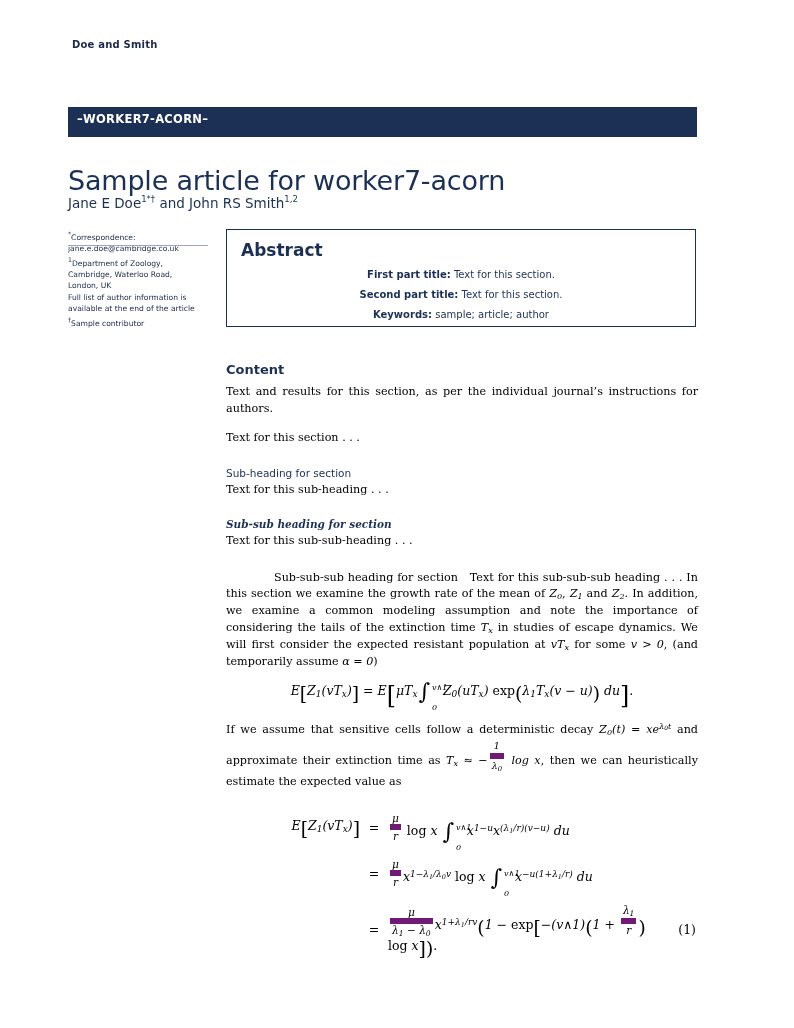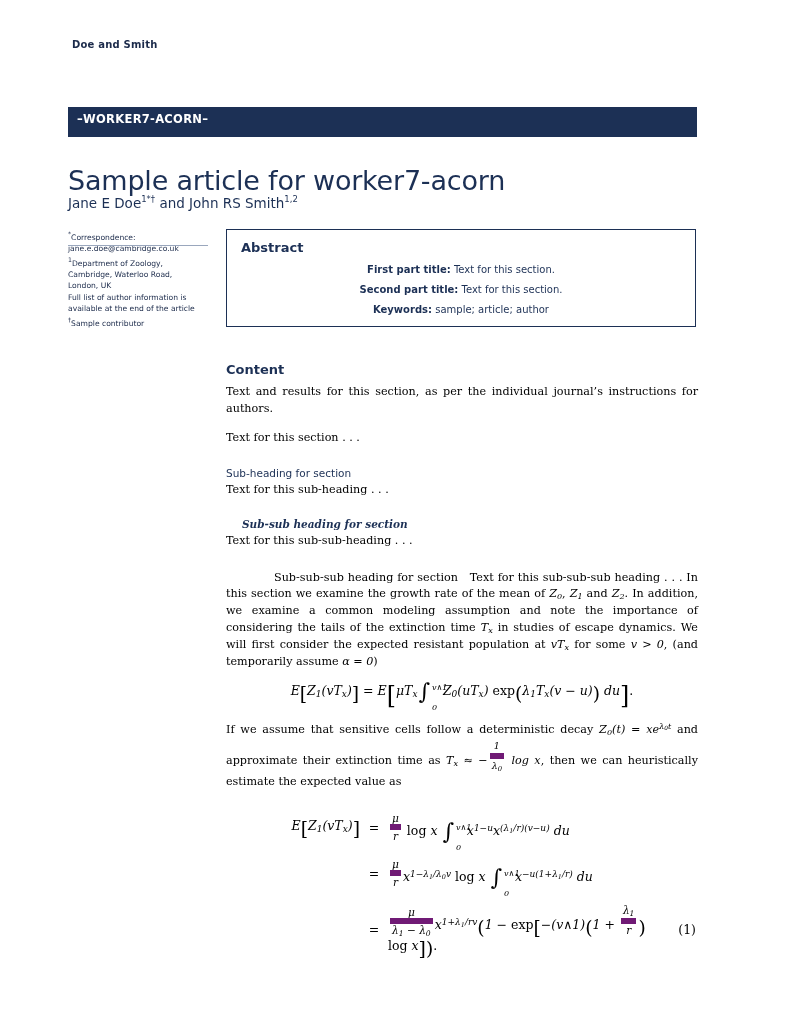--- a/index.html
+++ b/index.html
@@ -111,21 +111,21 @@
     height: 98px;
     border: 1px solid #1c3055;
     box-sizing: border-box;
   }
   .abstract-inner {
     padding: 10px 14px 0 14px;
   }
   .abstract h2 {
     margin: 0 0 9px 0;
     font-family: "DejaVu Sans", sans-serif;
-    font-size: 13px;
+    font-size: 17px;
     font-weight: bold;
     color: #1c3055;
   }
   .abstract p {
     margin: 0 0 8px 0;
     font-family: "DejaVu Sans", sans-serif;
     font-size: 10px;
     color: #1c3055;
     line-height: 1.2;
     text-align: center;
@@ -151,21 +151,21 @@
     font-size: 10.5px;
     font-weight: normal;
     color: #1c3055;
     margin: 0 0 3px 0;
   }
   .h-subsub {
     font-family: "DejaVu Serif", serif;
     font-style: italic;
     font-size: 10.5px;
     color: #1c3055;
-    margin: 0 0 3px 16px;
+    margin: 0 0 3px 0;
   }
   p.para {
     font-family: "DejaVu Serif", serif;
     font-size: 11.2px;
     line-height: 1.48;
     color: #000000;
     margin: 0 0 13px 0;
     text-align: justify;
   }
   p.tight { margin-bottom: 20px; }

